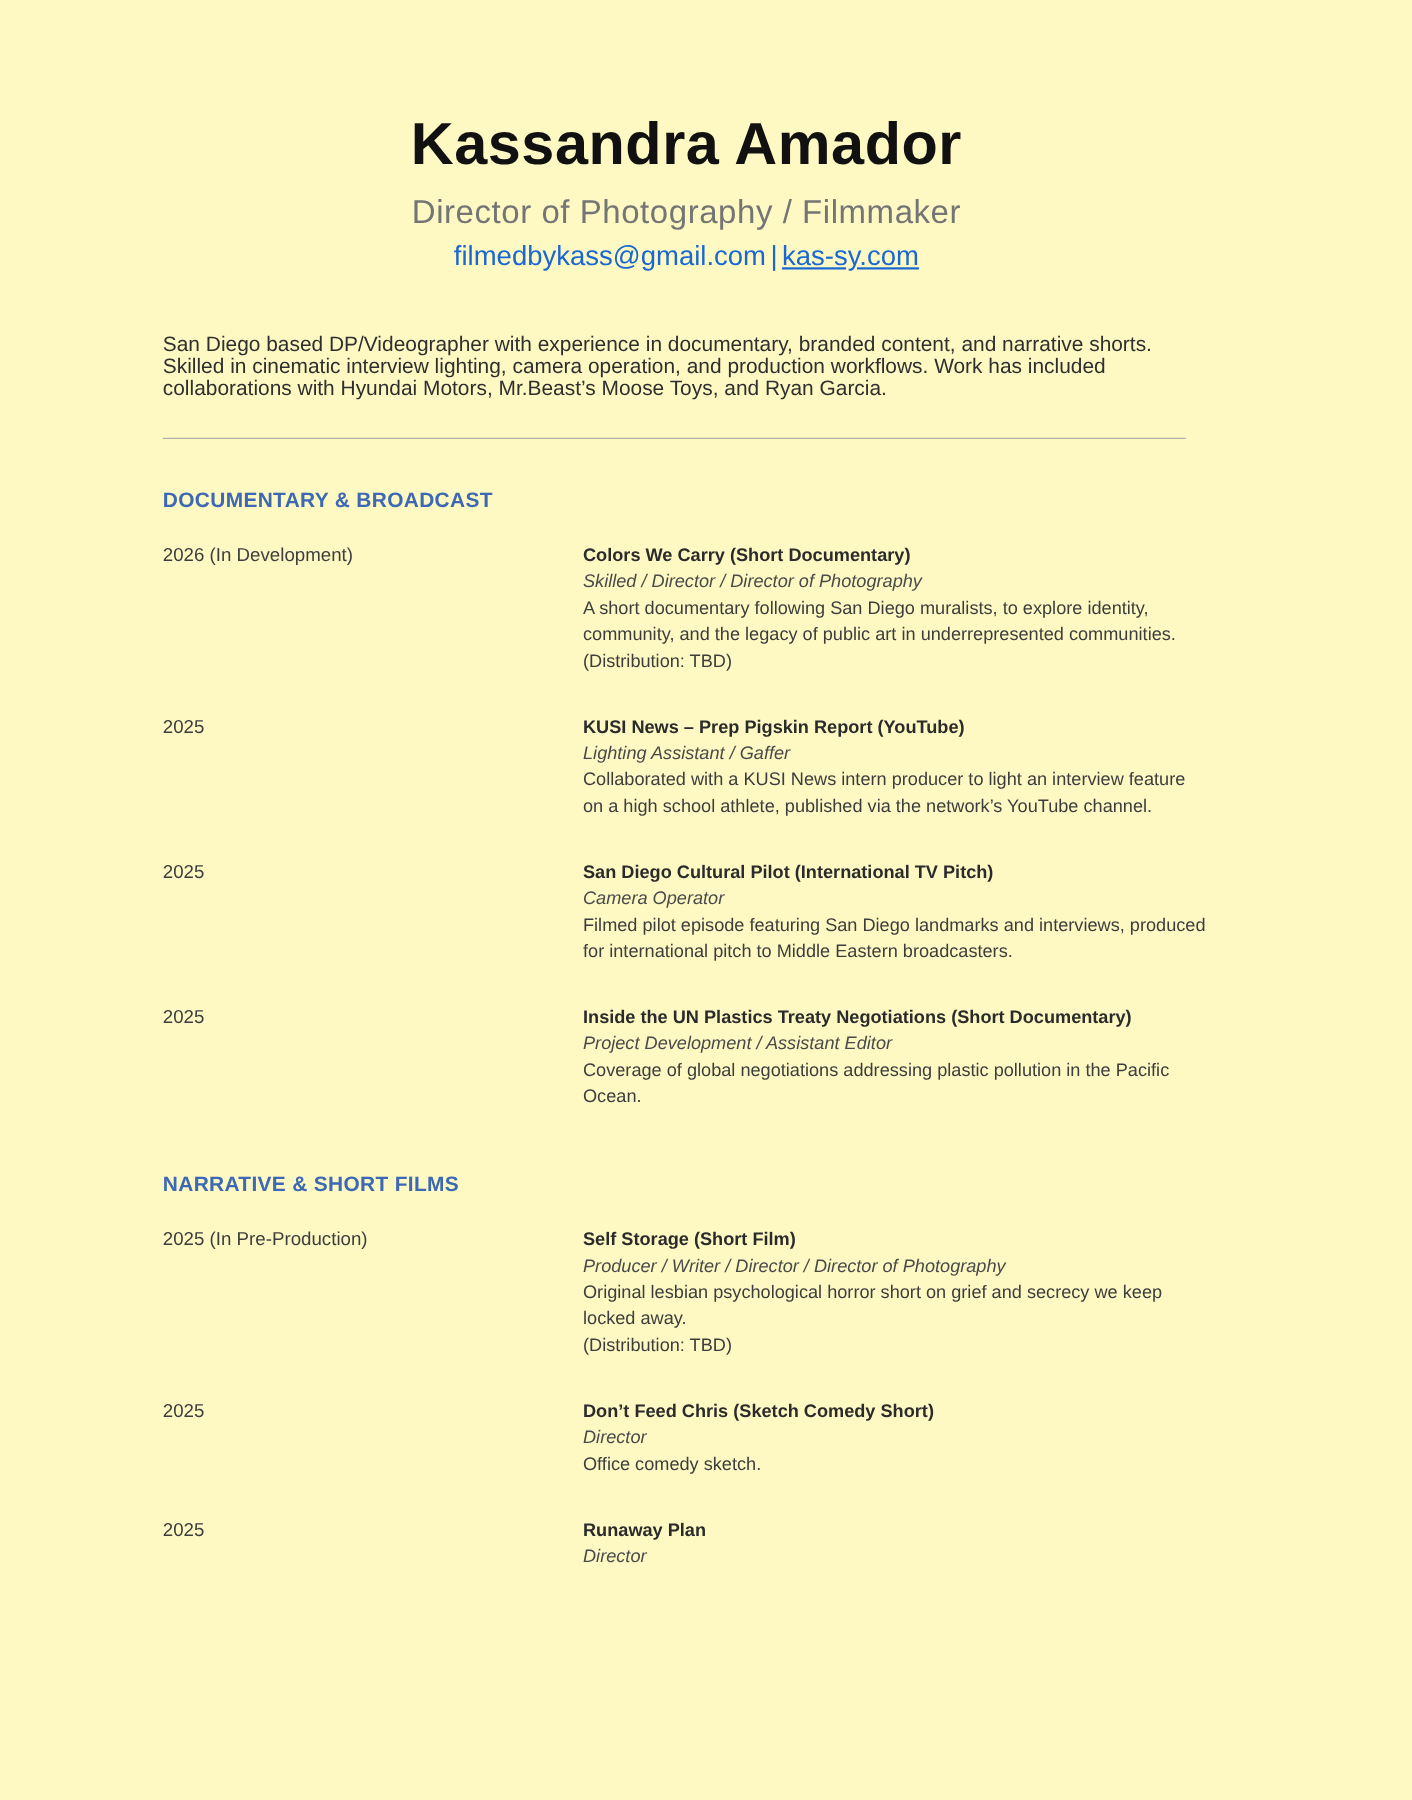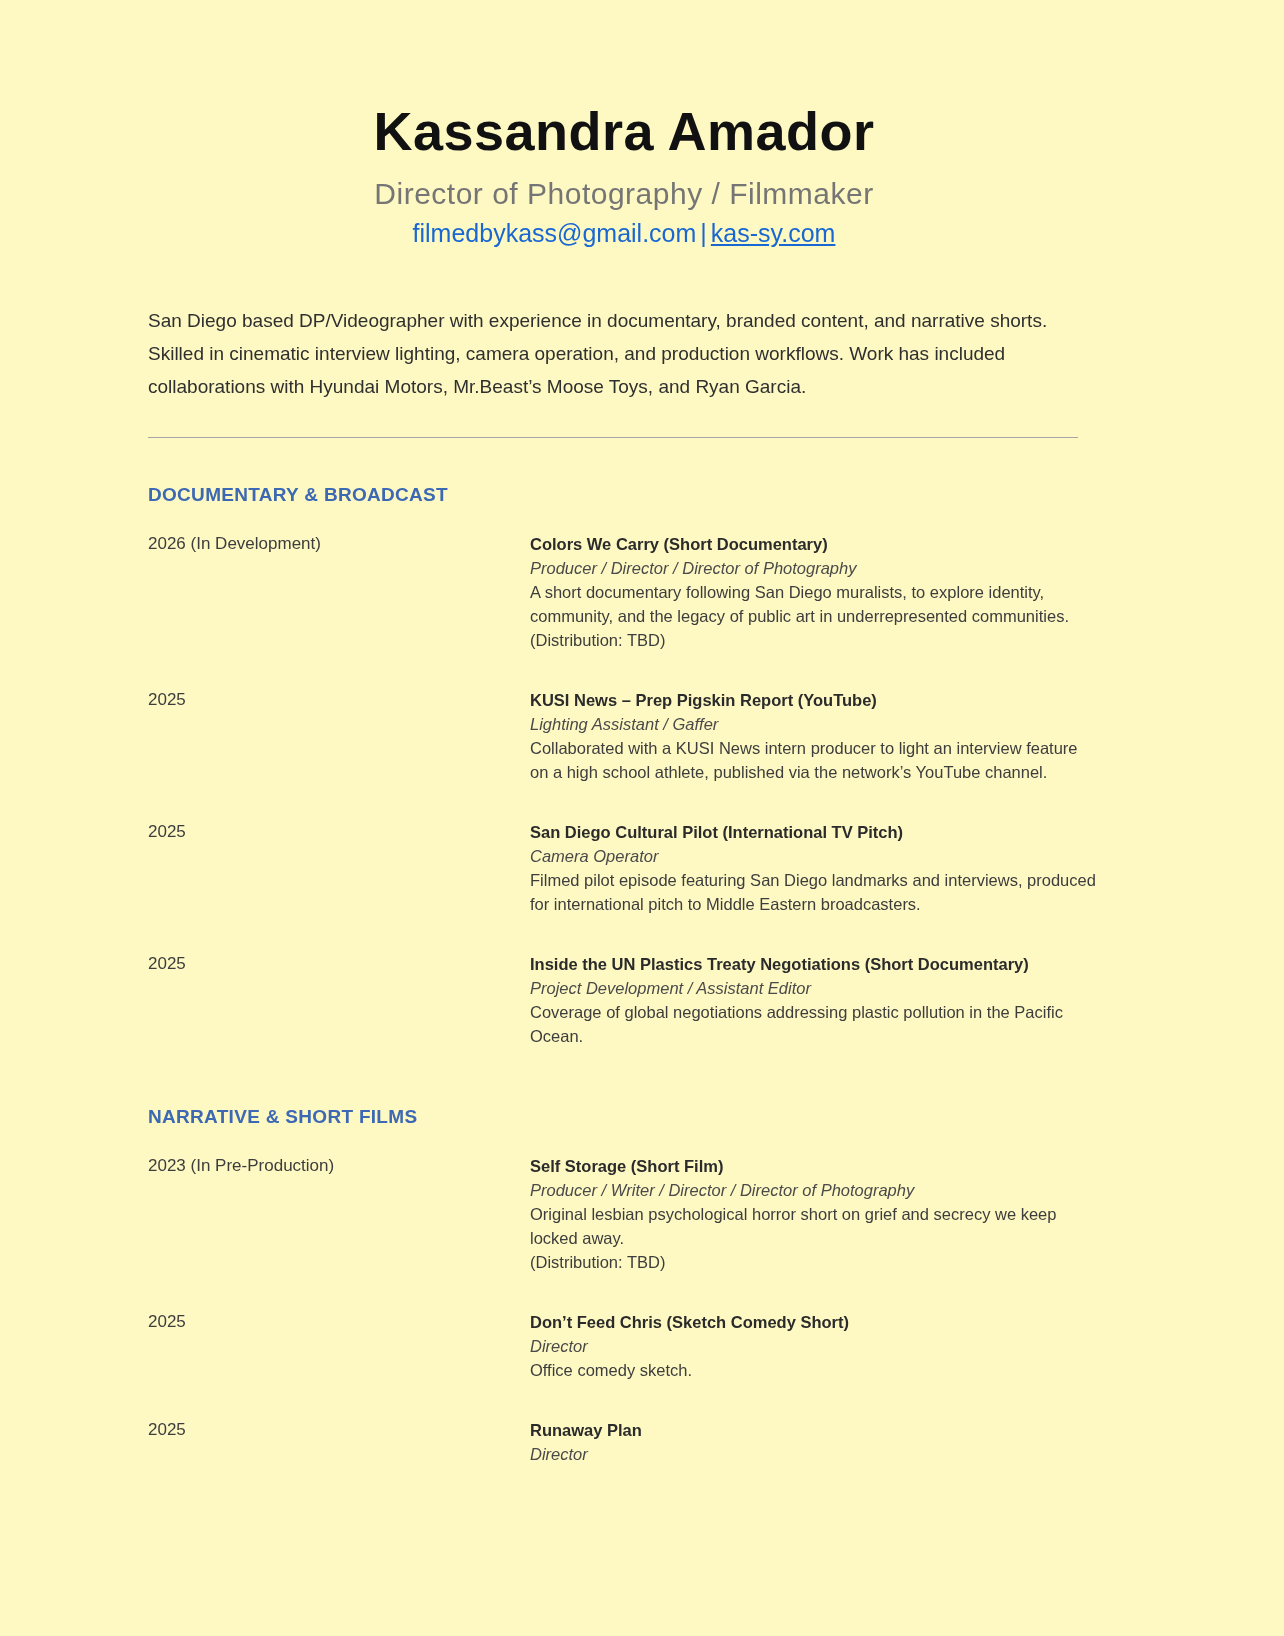--- a/index.html
+++ b/index.html
@@ -46,21 +46,21 @@
   }
   .contact a { color: #1967d2; text-decoration: none; cursor: pointer; }
   .contact a.underline { text-decoration: underline; }
   .contact .sep { color: #1967d2; padding: 0 4px; }
 
   
   .summary {
     margin-top: 56px;
     width: 910px;
     font-size: 19px;
-    line-height: 33px;
+    line-height: 20px;
     color: #2f2f2f;
   }
 
   
   .divider {
     border: none;
     border-top: 1px solid #a6a6a6;
     width: 930px;
     margin-top: 34px;
   }
@@ -123,21 +123,21 @@
     <hr class="divider">
 
     <main id="sections">
   <section class="section">
     <h2 class="section-heading">DOCUMENTARY &amp; BROADCAST</h2>
     <div class="entries">
   <div class="entry">
     <div class="entry-year">2026 (In Development)</div>
     <div class="entry-body">
       <div class="entry-title">Colors We Carry (Short Documentary)</div>
-      <div class="entry-role">Producer / Director / Director of Photography</div>
+      <div class="entry-role">Skilled / Director / Director of Photography</div>
       <div class="entry-desc">A short documentary following San Diego muralists, to explore identity, community, and the legacy of public art in underrepresented communities.</div>
       <div class="entry-note">(Distribution: TBD)</div>
     </div>
   </div>
 
   <div class="entry">
     <div class="entry-year">2025</div>
     <div class="entry-body">
       <div class="entry-title">KUSI News – Prep Pigskin Report (YouTube)</div>
       <div class="entry-role">Lighting Assistant / Gaffer</div>
@@ -165,21 +165,21 @@
 
     </div>
   </div>
 </div>
   </section>
 
   <section class="section">
     <h2 class="section-heading">NARRATIVE &amp; SHORT FILMS</h2>
     <div class="entries">
   <div class="entry">
-    <div class="entry-year">2023 (In Pre-Production)</div>
+    <div class="entry-year">2025 (In Pre-Production)</div>
     <div class="entry-body">
       <div class="entry-title">Self Storage (Short Film)</div>
       <div class="entry-role">Producer / Writer / Director / Director of Photography</div>
       <div class="entry-desc">Original lesbian psychological horror short on grief and secrecy we keep locked away.</div>
       <div class="entry-note">(Distribution: TBD)</div>
     </div>
   </div>
 
   <div class="entry">
     <div class="entry-year">2025</div>

